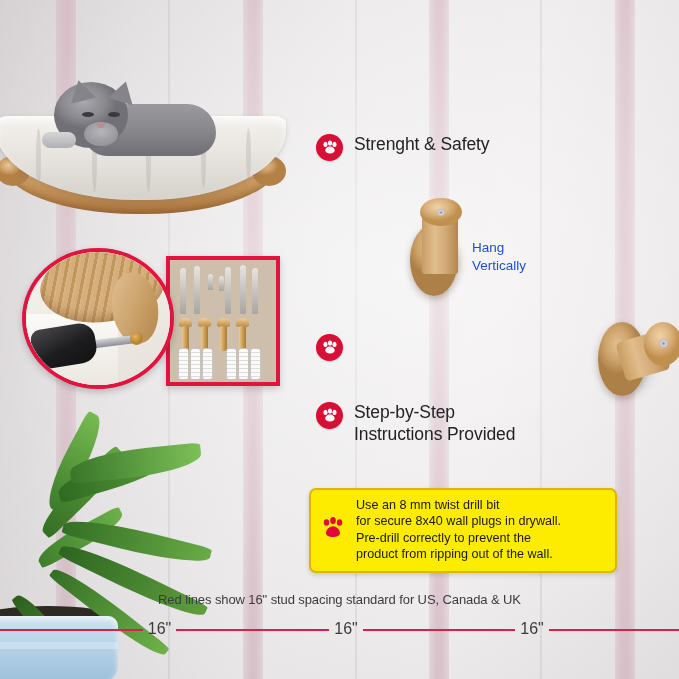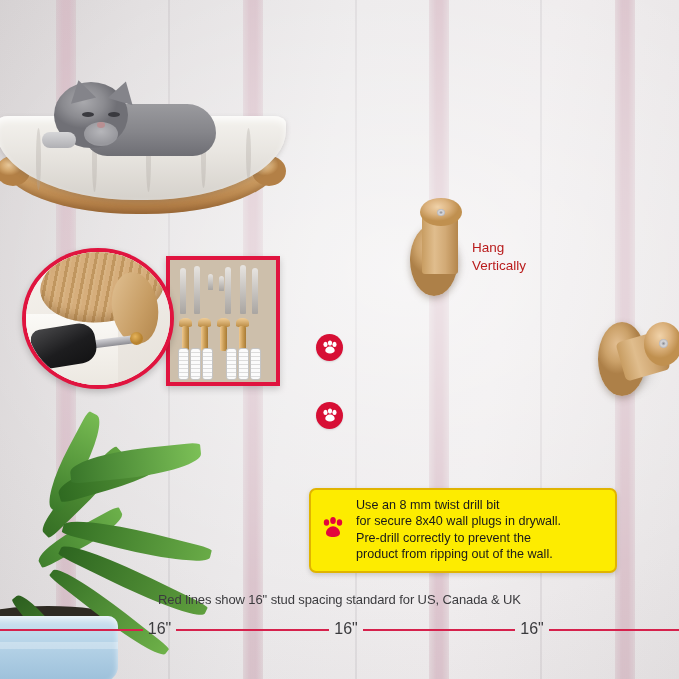--- a/index.html
+++ b/index.html
@@ -25,21 +25,21 @@
     font-size:25.5px;font-weight:700;letter-spacing:-.2px;color:#1b1b1d;}
 
   
   .feat{position:absolute;display:flex;align-items:flex-start;gap:11px;}
   .feat .txt{font-size:17.5px;line-height:22px;color:#232326;white-space:pre-line;letter-spacing:-.1px;}
   .pawbadge{width:27px;height:27px;border-radius:50%;background:#d70f35;
     flex:0 0 27px;position:relative;margin-top:1px;box-shadow:0 1px 2px rgba(0,0,0,.12);}
   .pawbadge svg{position:absolute;left:50%;top:50%;transform:translate(-50%,-50%);}
 
   
-  .hanglbl{position:absolute;font-size:13.5px;line-height:18px;color:#b91c1c;white-space:pre-line;}
+  .hanglbl{position:absolute;font-size:13.5px;line-height:18px;color:#1d4ed8;white-space:pre-line;}
 
   
   .warnbox{position:absolute;background:#fdec00;border:2px solid #e0b400;border-radius:7px;
     display:flex;align-items:center;gap:9px;padding:7px 10px 8px 8px;
     box-shadow:0 2px 5px rgba(0,0,0,.16);}
   .warnbox .wtxt{font-size:12.6px;line-height:16.4px;color:#1a1a1a;white-space:pre-line;font-weight:400;}
 
   
   .caption{position:absolute;left:0;right:0;text-align:center;font-size:13px;color:#3b3b3e;letter-spacing:-.1px;}
   .ruler{position:absolute;height:16px;display:flex;align-items:center;}
@@ -197,20 +197,31 @@
     <div class="bolt" style="left:69px;top:66px;width:7px;height:25px"></div>
     <div class="plug" style="left:8px;top:88px"></div>
     <div class="plug" style="left:20px;top:88px"></div>
     <div class="plug" style="left:32px;top:88px"></div>
     <div class="plug" style="left:56px;top:88px"></div>
     <div class="plug" style="left:68px;top:88px"></div>
     <div class="plug" style="left:80px;top:88px"></div>
   </div>
 
 
+  <div class="feat" style="left:316px;top:133px">
+    <div class="pawbadge">
+      <svg width="17" height="16" viewBox="0 0 17 16" aria-hidden="true">
+        <ellipse cx="4" cy="4.4" rx="2.1" ry="2.6" fill="#fff"></ellipse>
+        <ellipse cx="8.5" cy="3.1" rx="2.1" ry="2.7" fill="#fff"></ellipse>
+        <ellipse cx="13" cy="4.4" rx="2.1" ry="2.6" fill="#fff"></ellipse>
+        <path d="M8.5 6.6c2.6 0 4.7 2 4.7 4 0 1.9-2 2.8-4.7 2.8S3.8 12.5 3.8 10.6c0-2 2.1-4 4.7-4z" fill="#fff"></path>
+      </svg>
+    </div>
+    <div class="txt">Strenght &amp; Safety</div>
+  </div>
 
   <div class="feat" style="left:316px;top:333px">
     <div class="pawbadge">
       <svg width="17" height="16" viewBox="0 0 17 16" aria-hidden="true">
         <ellipse cx="4" cy="4.4" rx="2.1" ry="2.6" fill="#fff"></ellipse>
         <ellipse cx="8.5" cy="3.1" rx="2.1" ry="2.7" fill="#fff"></ellipse>
         <ellipse cx="13" cy="4.4" rx="2.1" ry="2.6" fill="#fff"></ellipse>
         <path d="M8.5 6.6c2.6 0 4.7 2 4.7 4 0 1.9-2 2.8-4.7 2.8S3.8 12.5 3.8 10.6c0-2 2.1-4 4.7-4z" fill="#fff"></path>
       </svg>
     </div>
@@ -218,20 +229,22 @@
 
   <div class="feat" style="left:316px;top:401px">
     <div class="pawbadge">
       <svg width="17" height="16" viewBox="0 0 17 16" aria-hidden="true">
         <ellipse cx="4" cy="4.4" rx="2.1" ry="2.6" fill="#fff"></ellipse>
         <ellipse cx="8.5" cy="3.1" rx="2.1" ry="2.7" fill="#fff"></ellipse>
         <ellipse cx="13" cy="4.4" rx="2.1" ry="2.6" fill="#fff"></ellipse>
         <path d="M8.5 6.6c2.6 0 4.7 2 4.7 4 0 1.9-2 2.8-4.7 2.8S3.8 12.5 3.8 10.6c0-2 2.1-4 4.7-4z" fill="#fff"></path>
       </svg>
     </div>
+    <div class="txt">Step-by-Step
+Instructions Provided</div>
   </div>
 
   <div class="peg" style="left:404px;top:200px;width:72px;height:102px">
     <div class="peg-shadow" style="left:-4px;top:26px;width:76px;height:78px"></div>
     <div class="peg-base" style="left:6px;top:24px;width:48px;height:72px"></div>
     <div class="peg-shaft" style="left:18px;top:12px;width:36px;height:62px;border-radius:3px"></div>
     <div class="peg-face" style="left:16px;top:-2px;width:42px;height:28px"></div>
     <div class="peg-hole" style="left:33px;top:9px;width:8px;height:7px"></div>
   </div>
 

